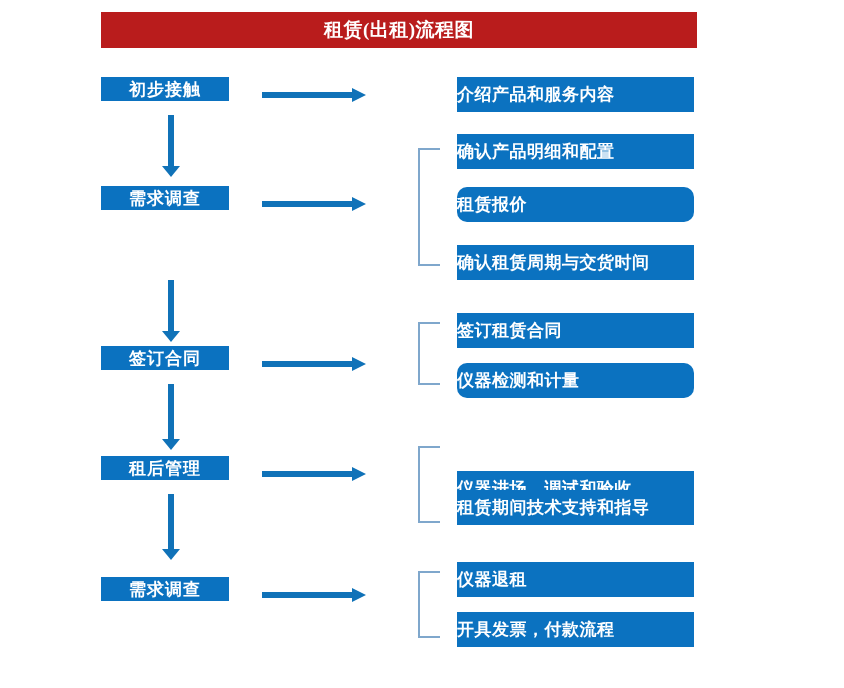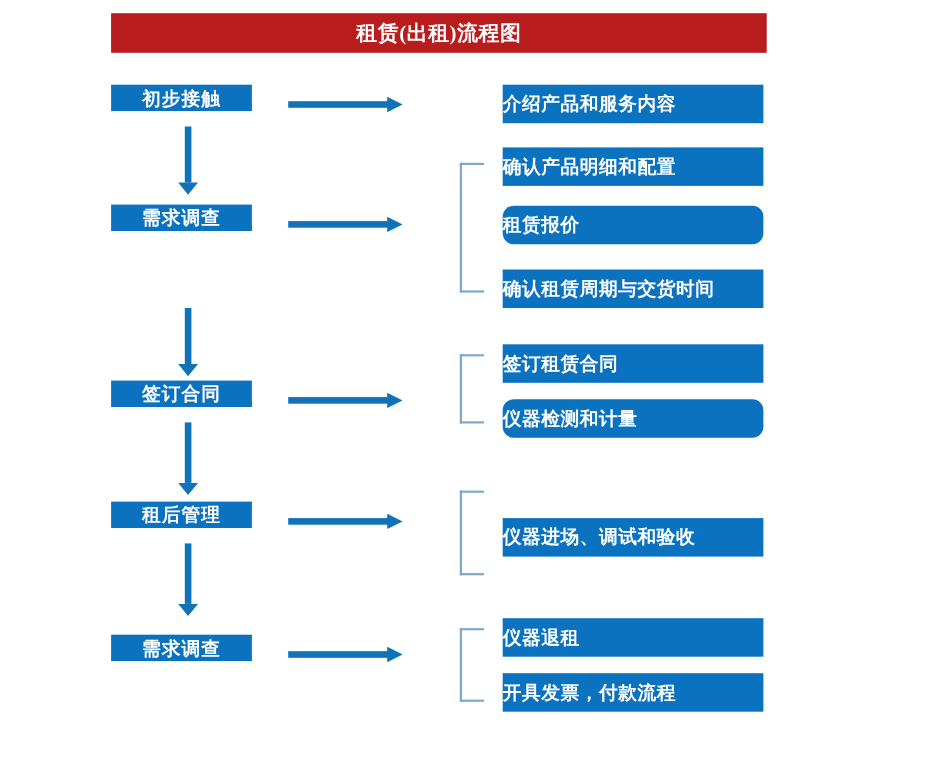--- a/index.html
+++ b/index.html
@@ -180,20 +180,21 @@
   <div class="stage-box" style="top:456px;">租后管理</div>
 
   <div class="h-arrow" style="top:465px;">
     <span class="stem"></span>
     <span class="head"></span>
   </div>
 
   <div class="bracket" style="top:446px; height:77px;"></div>
 
   <div class="detail-box" style="top:423px;margin-top:48px;">仪器进场、调试和验收</div>
+  <div class="detail-box" style="top:490px;">租赁期间技术支持和指导</div>
 
   <div class="v-arrow" style="top:494px; height:66px;">
     <span class="stem" style="height:55px;"></span>
     <span class="head" style="top:55px;"></span>
   </div>
 
   <div class="stage-box" style="top:577px;">需求调查</div>
 
   <div class="h-arrow" style="top:586px;">
     <span class="stem"></span>

